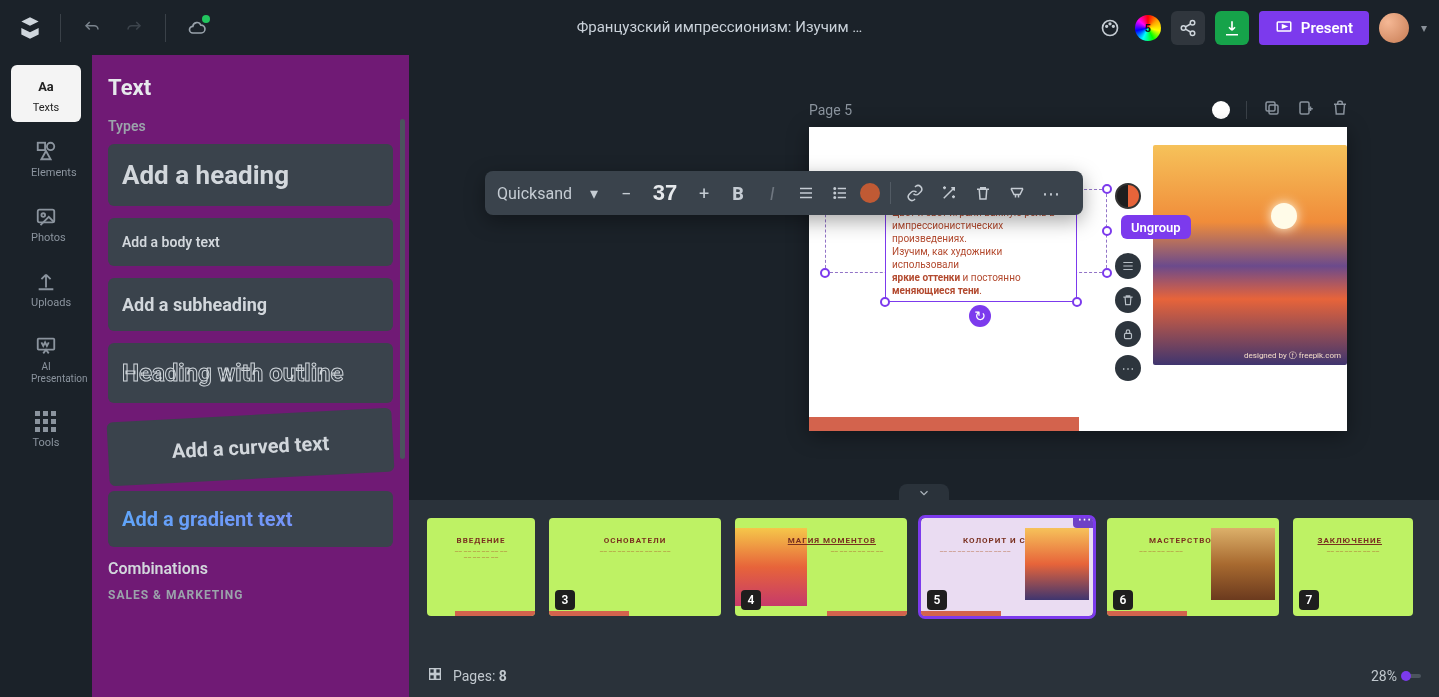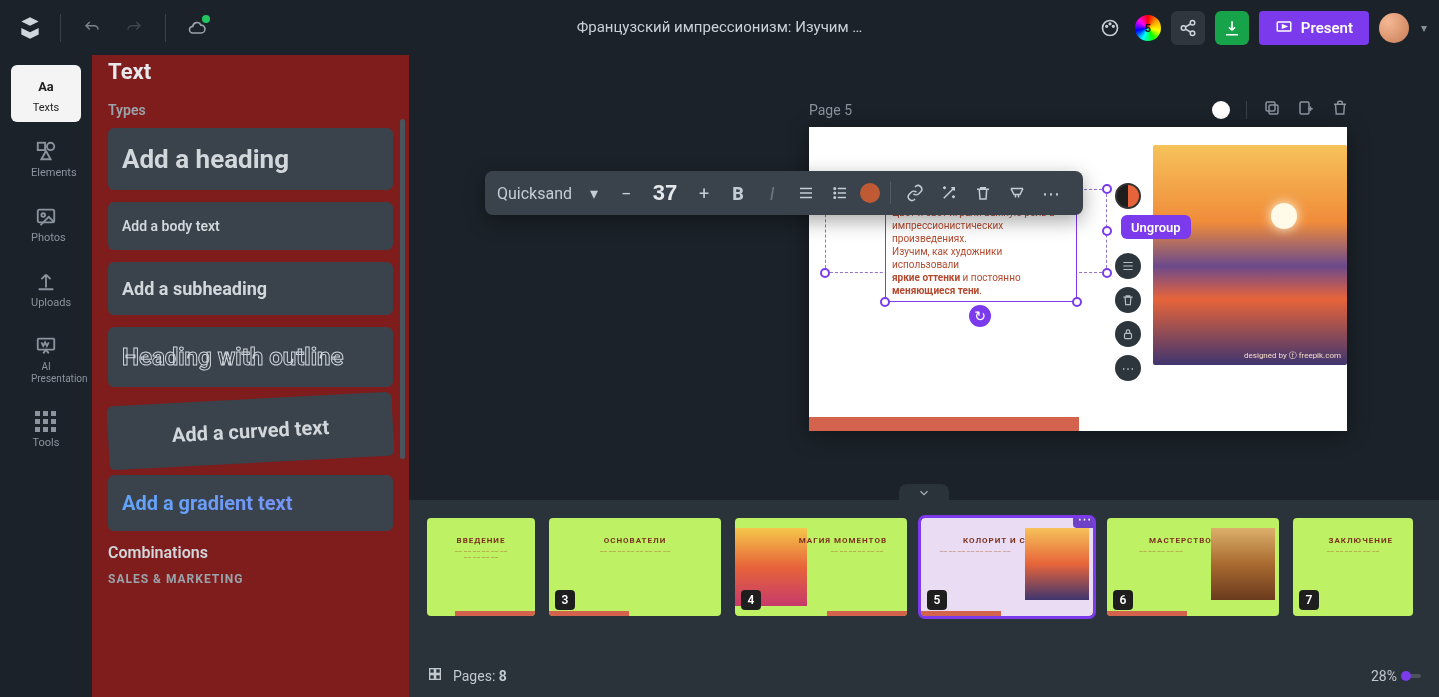--- a/index.html
+++ b/index.html
@@ -95,22 +95,22 @@
   }
   .rail-item.active {
     background: #f4f4f4; color: #222;
   }
   .rail-item svg, .rail-item .ic { display:block; margin: 0 auto 4px; }
 
   
   .sidepanel {
     position: absolute; top: 55px; left: 92px;
     width: 317px; height: 642px;
-    background: #7f1d1d;
-    padding: 4px 16px;
+    background: #701a75;
+    padding: 20px 16px;
     overflow: hidden;
   }
   .sidepanel h2 {
     color: #e6e9ec; font-size: 22px; font-weight: 700; margin-bottom: 18px;
   }
   .sp-section { color:#9ba3ab; font-size:14px; font-weight:600; margin: 6px 0 10px; }
   .sp-card {
     background: #3a434c; border-radius: 6px;
     padding: 16px 14px; color:#d2d7dc;
     margin-bottom: 12px;
@@ -298,21 +298,21 @@
     position:absolute; left: 6px; bottom: 6px;
     background: #1e1e1e; color:#fff;
     width: 20px; height: 20px; border-radius:4px;
     display:flex; align-items:center; justify-content:center;
     font-size: 12px; font-weight:600;
   }
   .thumb .t-title {
     position:absolute; top: 18px; left: 50%; transform:translateX(-50%);
     font-size: 8px; font-weight:700; color:#7a3020; letter-spacing:1px;
   }
-  .thumb .t-title.r { left:auto; right:20px; transform:none; }
+  .thumb .t-title.r { left:auto; right:31px; transform:none;text-decoration:underline; }
   .thumb .t-body {
     position:absolute; top: 30px; left: 24px; right:24px;
     font-size: 5px; color:#b06030; text-align:center;
   }
   .thumb .t-body.r { left: 82px; right: 10px; }
   .thumb .t-strip { position:absolute; left:0; bottom:0; width:80px; height:5px; background:#d3634d; }
   .thumb .t-strip.r { left:auto; right:0; }
   .thumb .t-img-l {
     position:absolute; left:0; top:10px; width:72px; height:78px;
     background: linear-gradient(180deg,#f5c74a,#e7643a,#c63a6a);

